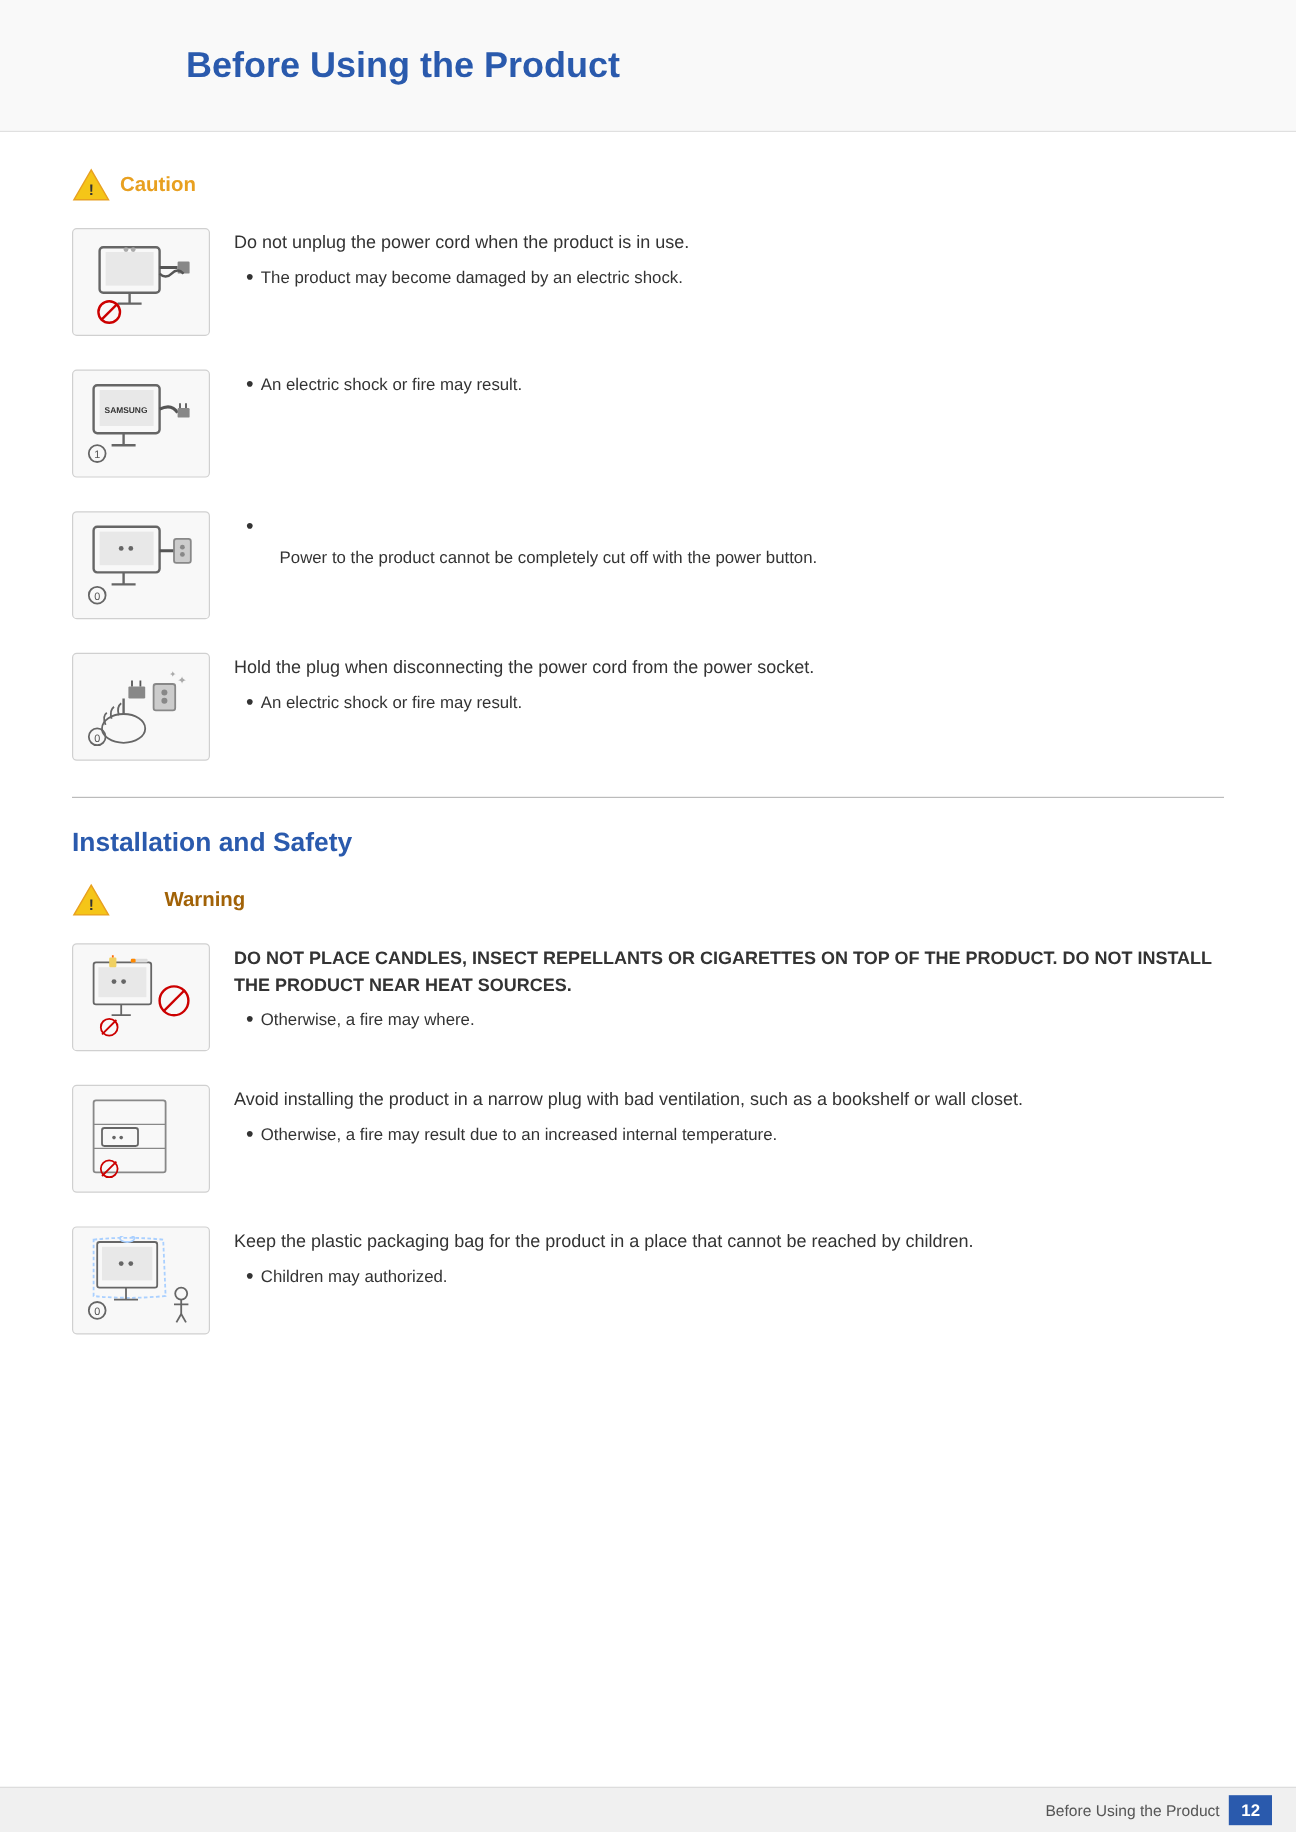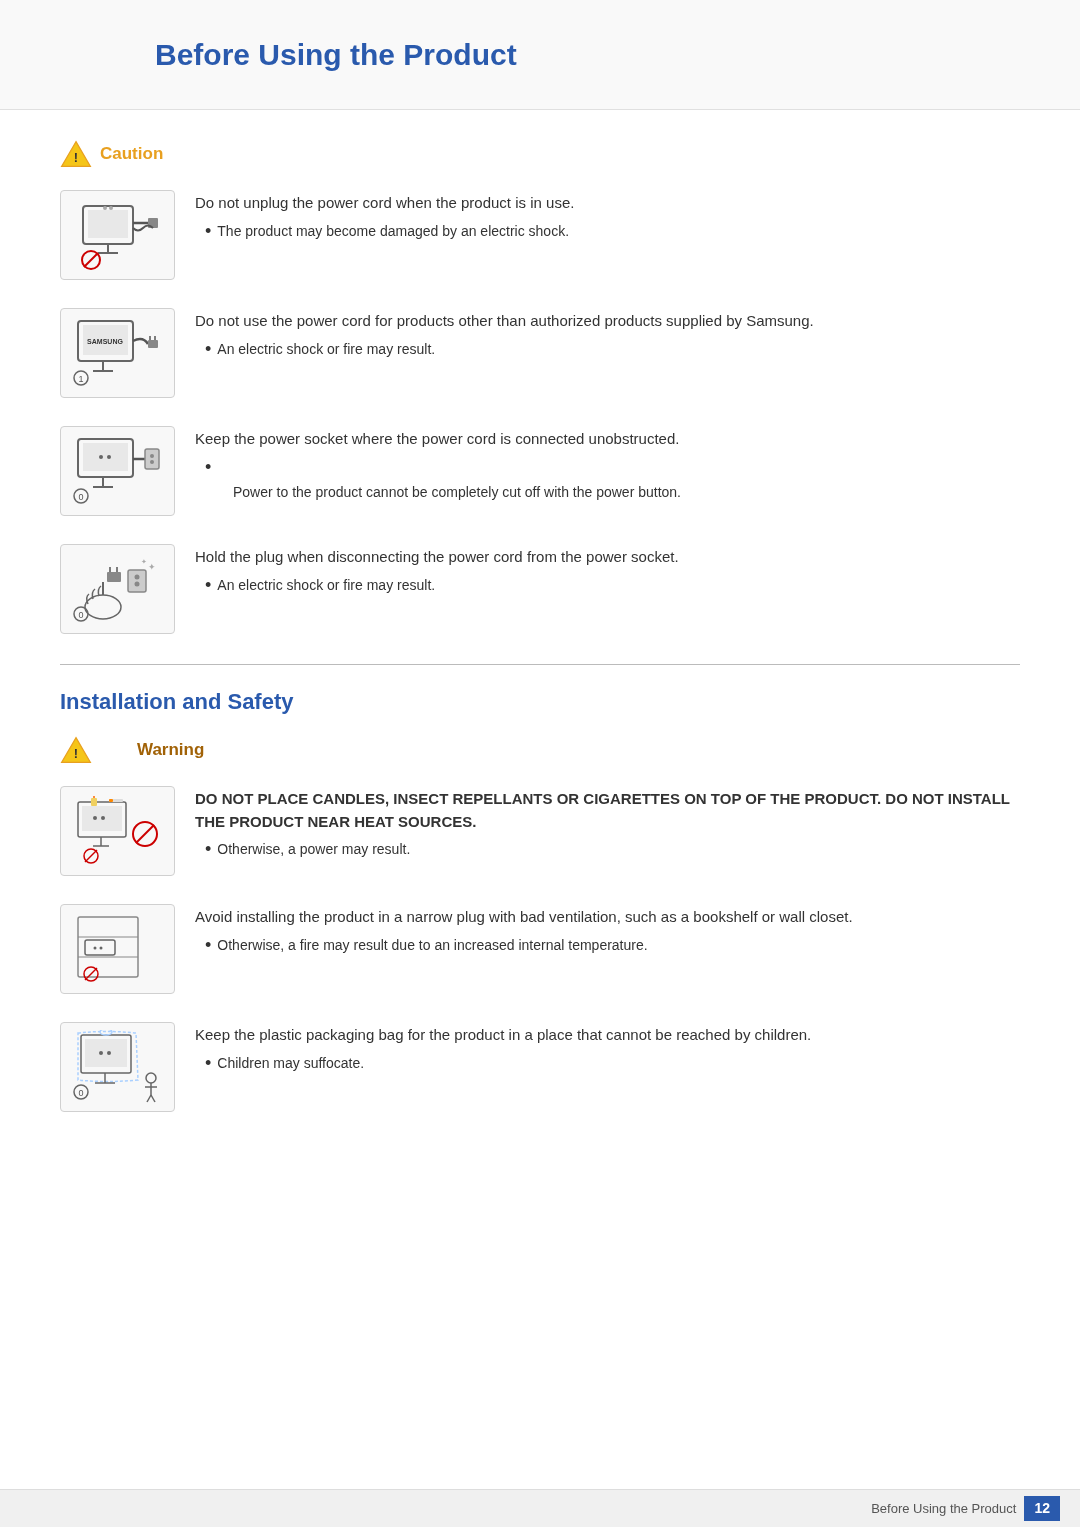--- a/index.html
+++ b/index.html
@@ -258,21 +258,20 @@
 
         <rect x="75" y="24" width="10" height="8" rx="1" fill="#888"></rect>
         <line x1="77" y1="24" x2="77" y2="20" stroke="#555" stroke-width="1.5"></line>
         <line x1="82" y1="24" x2="82" y2="20" stroke="#555" stroke-width="1.5"></line>
 
         <circle cx="8" cy="62" r="7" fill="none" stroke="#666" stroke-width="1.5"></circle>
         <text x="8" y="66" text-anchor="middle" font-size="9" fill="#555">1</text>
       </svg>
     </div>
     <div class="item-text">
-      <p class="item-main-text">Do not use the power cord for products other than authorized products supplied by Samsung.</p>
       <div class="item-bullet">
         <span class="bullet-dot">•</span>
         <span>An electric shock or fire may result.</span>
       </div>
     </div>
   </div>
 
   <div class="item-row">
     <div class="item-image">
       <svg viewBox="0 0 90 75">
@@ -290,21 +289,20 @@
 
         <rect x="72" y="15" width="14" height="20" rx="2" fill="#ccc" stroke="#888" stroke-width="1.5"></rect>
         <circle cx="79" cy="22" r="2" fill="#888"></circle>
         <circle cx="79" cy="28" r="2" fill="#888"></circle>
 
         <circle cx="8" cy="62" r="7" fill="none" stroke="#666" stroke-width="1.5"></circle>
         <text x="8" y="66" text-anchor="middle" font-size="9" fill="#555">0</text>
       </svg>
     </div>
     <div class="item-text">
-      <p class="item-main-text">Keep the power socket where the power cord is connected unobstructed.</p>
       <div class="item-bullet">
         <span class="bullet-dot">•</span>
       </div>
       <p class="item-note">Power to the product cannot be completely cut off with the power button.</p>
     </div>
   </div>
 
   <div class="item-row">
     <div class="item-image">
       <svg viewBox="0 0 90 75">
@@ -377,21 +375,21 @@
           <line x1="63" y1="49" x2="81" y2="31" stroke="#cc0000" stroke-width="2"></line>
 
           <circle cx="18" cy="62" r="7" fill="none" stroke="#cc0000" stroke-width="1.5"></circle>
           <line x1="12" y1="68" x2="24" y2="56" stroke="#cc0000" stroke-width="1.5"></line>
         </svg>
       </div>
       <div class="item-text">
         <p class="item-main-text"><strong>DO NOT PLACE CANDLES, INSECT REPELLANTS OR CIGARETTES ON TOP OF THE PRODUCT. DO NOT INSTALL THE PRODUCT NEAR HEAT SOURCES.</strong></p>
         <div class="item-bullet">
           <span class="bullet-dot">•</span>
-          <span>Otherwise, a power may result.</span>
+          <span>Otherwise, a fire may where.</span>
         </div>
       </div>
     </div>
 
     <div class="item-row">
       <div class="item-image">
         <svg viewBox="0 0 90 75">
 
           <rect x="5" y="5" width="60" height="60" rx="2" fill="none" stroke="#888" stroke-width="1.5"></rect>
 
@@ -440,21 +438,21 @@
           <line x1="78" y1="53" x2="78" y2="65" stroke="#666" stroke-width="1.5"></line>
           <line x1="72" y1="57" x2="84" y2="57" stroke="#666" stroke-width="1.5"></line>
           <line x1="78" y1="65" x2="74" y2="72" stroke="#666" stroke-width="1.5"></line>
           <line x1="78" y1="65" x2="82" y2="72" stroke="#666" stroke-width="1.5"></line>
         </svg>
       </div>
       <div class="item-text">
         <p class="item-main-text">Keep the plastic packaging bag for the product in a place that cannot be reached by children.</p>
         <div class="item-bullet">
           <span class="bullet-dot">•</span>
-          <span>Children may suffocate.</span>
+          <span>Children may authorized.</span>
         </div>
       </div>
     </div>
 
   </div>
 
 </div>
 
 <div class="page-footer">
   <span class="footer-text">Before Using the Product</span>

